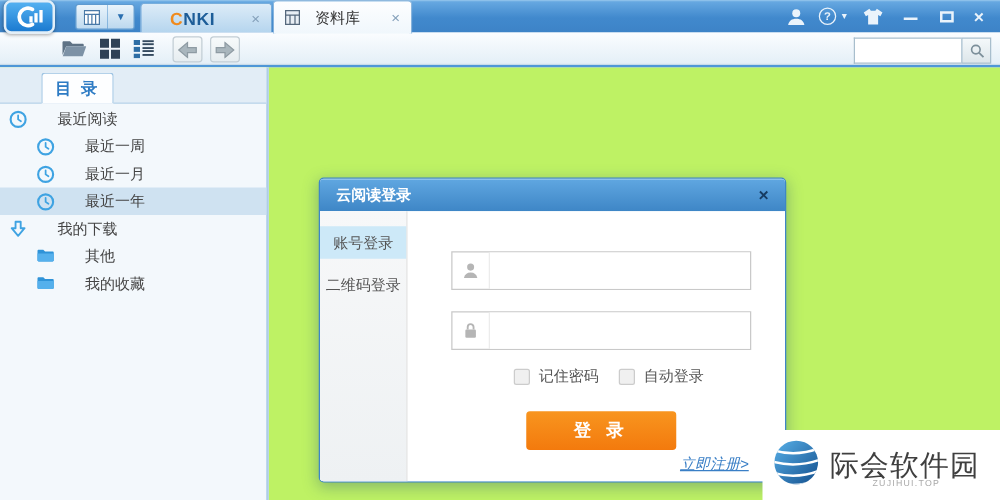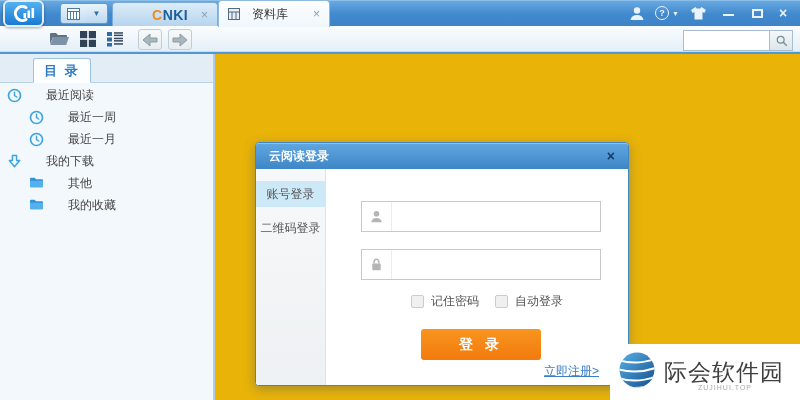--- a/index.html
+++ b/index.html
@@ -17,21 +17,21 @@
     background:linear-gradient(#eaf4fb,#c0dbf0);border:1px solid #5f9bd0;border-radius:3px 0 0 3px;
     display:flex;align-items:center;justify-content:center;}
   .mini-drop{position:absolute;left:86px;top:3px;width:22px;height:21px;
     background:linear-gradient(#eaf4fb,#bcd8ee);border:1px solid #5f9bd0;border-left:none;
     border-radius:0 3px 3px 0;color:#2a6fb0;font-size:8px;
     display:flex;align-items:center;justify-content:center;}
   .tab{position:absolute;display:flex;align-items:center;}
   .tab-cnki{left:112px;top:2px;width:106px;height:24px;padding:0 9px;
     background:linear-gradient(#ddecf8,#b5d5ee);border:1px solid #79acda;border-bottom:none;
     border-radius:4px 4px 0 0;}
-  .cnki-wordmark{font-weight:bold;font-size:14px;margin-left:30px;letter-spacing:.5px;}
+  .cnki-wordmark{font-weight:bold;font-size:14px;margin-left:14px;letter-spacing:.5px;}
   .cnki-c{color:#f08a1d;}
   .cnki-rest{color:#1d5d98;}
   .tab-close{margin-left:auto;color:#84a0ba;font-size:12px;line-height:1;}
   .tab-active{left:218px;top:0;width:112px;height:27px;padding:0 9px;
     background:linear-gradient(#fdfeff,#f0f7fc);border:1px solid #8fb9de;border-bottom:none;
     border-radius:4px 4px 0 0;color:#333;font-size:12px;z-index:2;}
   .tab-active .tab-label{margin-left:12px;}
   .ti{position:absolute;top:0;height:26px;display:flex;align-items:center;color:#eaf3fb;}
   .ti-user{left:629px;} .ti-help{left:655px;} .ti-shirt{left:690px;}
   .ti-min{left:723px;} .ti-max{left:752px;} .ti-close{left:779px;font-size:14px;font-weight:bold;}
@@ -50,21 +50,21 @@
     background:linear-gradient(#f7fafb,#e6edf0);display:flex;align-items:center;justify-content:center;}
   .tb-back{left:138px;} .tb-fwd{left:168px;}
   .search{position:absolute;left:683px;top:4px;width:110px;height:21px;display:flex;}
   .search input{flex:1;border:1px solid #a8becd;border-right:none;background:#fff;
     font-size:11px;padding:0 4px;outline:none;min-width:0;}
   .search-btn{width:24px;border:1px solid #a8becd;background:linear-gradient(#f4f8fa,#dde6ea);
     display:flex;align-items:center;justify-content:center;}
   .blue-line{position:absolute;top:52px;left:0;right:0;height:2px;background:#4f97d7;}
 
   
-  .content{position:absolute;top:54px;left:0;right:0;bottom:0;background:#eab308;}
+  .content{position:absolute;top:54px;left:0;right:0;bottom:0;background:#bef264;}
   .sidebar{position:absolute;left:0;top:0;bottom:0;width:215px;background:#f3f8fc;
     border-right:2px solid #aecde6;}
   .side-tabstrip{height:29px;background:#e2edf6;border-bottom:1px solid #b9d4e9;position:relative;}
   .side-tab{position:absolute;left:33px;bottom:-1px;width:58px;height:25px;
     background:#fdfeff;border:1px solid #9cc3e2;border-bottom:1px solid #fdfeff;
     border-radius:3px 3px 0 0;color:#2d7bc4;font-weight:bold;font-size:13px;
     text-align:center;line-height:23px;letter-spacing:2px;}
   .side-items{position:absolute;top:30px;left:0;right:0;}
   .srow{height:22px;display:flex;align-items:center;font-size:12px;color:#444;position:relative;}
   .srow.selected{background:#cfe2f1;}
@@ -93,21 +93,21 @@
   .f-icon{width:30px;height:100%;display:flex;align-items:center;justify-content:center;
     border-right:1px solid #ececec;flex:none;}
   .field input{border:none;outline:none;flex:1;height:100%;font-size:12px;padding:0 6px;min-width:0;}
   .cb{position:absolute;top:124px;display:flex;align-items:center;font-size:12px;color:#555;gap:7px;padding-left:47px;}
   .cb1{left:108px;} .cb2{left:192px;}
   .cbbox{width:13px;height:13px;background:#f0f0f0;border:1px solid #ccc;border-radius:2px;flex:none;}
   .login-btn{position:absolute;left:165px;top:160px;width:120px;height:31px;
     background:linear-gradient(#f8951f,#f37a0d);border:none;border-radius:3px;
     color:#fff;font-size:14px;font-weight:bold;letter-spacing:4px;font-family:inherit;cursor:pointer;}
   .reg-link{position:absolute;right:29px;top:194px;font-size:12px;color:#3a7fc6;
-    text-decoration:underline;cursor:pointer;}
+    text-decoration:underline;cursor:pointer;font-style:italic;}
 
   
   .watermark{position:absolute;left:610px;top:344px;width:190px;height:56px;background:#fff;
     display:flex;align-items:center;z-index:20;}
   .globe{margin-left:5px;flex:none;}
   .wm-text{font-size:23px;color:#3f3f3f;letter-spacing:1px;line-height:1;margin-left:3px;white-space:nowrap;}
   .wm-sub{position:absolute;left:88px;top:40px;font-size:7px;color:#a9a9a9;letter-spacing:1px;}
 </style>
 </head>
 <body>
@@ -258,20 +258,29 @@
         <div class="srow lvl1">
           <span class="sicon">
             <svg width="15" height="15" viewBox="0 0 16 16">
                 <circle cx="8" cy="8" r="6.4" fill="none" stroke="#3fa3e2" stroke-width="1.8"></circle>
                 <path d="M8 4.6V8l2.4 1.6" stroke="#3fa3e2" stroke-width="1.5" fill="none" stroke-linecap="round"></path>
               </svg>
           </span>
           <span class="slabel">最近一月</span>
         </div>
 
+        <div class="srow lvl1 selected">
+          <span class="sicon">
+            <svg width="15" height="15" viewBox="0 0 16 16">
+                <circle cx="8" cy="8" r="6.4" fill="none" stroke="#3fa3e2" stroke-width="1.8"></circle>
+                <path d="M8 4.6V8l2.4 1.6" stroke="#3fa3e2" stroke-width="1.5" fill="none" stroke-linecap="round"></path>
+              </svg>
+          </span>
+          <span class="slabel">最近一年</span>
+        </div>
 
         <div class="srow">
           <span class="sicon">
             <svg width="15" height="15" viewBox="0 0 16 16">
                 <path d="M5.8 1.5h4.4V7h3.3L8 13.5 2.5 7h3.3z" fill="none" stroke="#3fa3e2" stroke-width="1.6" stroke-linejoin="round"></path>
               </svg>
           </span>
           <span class="slabel">我的下载</span>
         </div>
 

